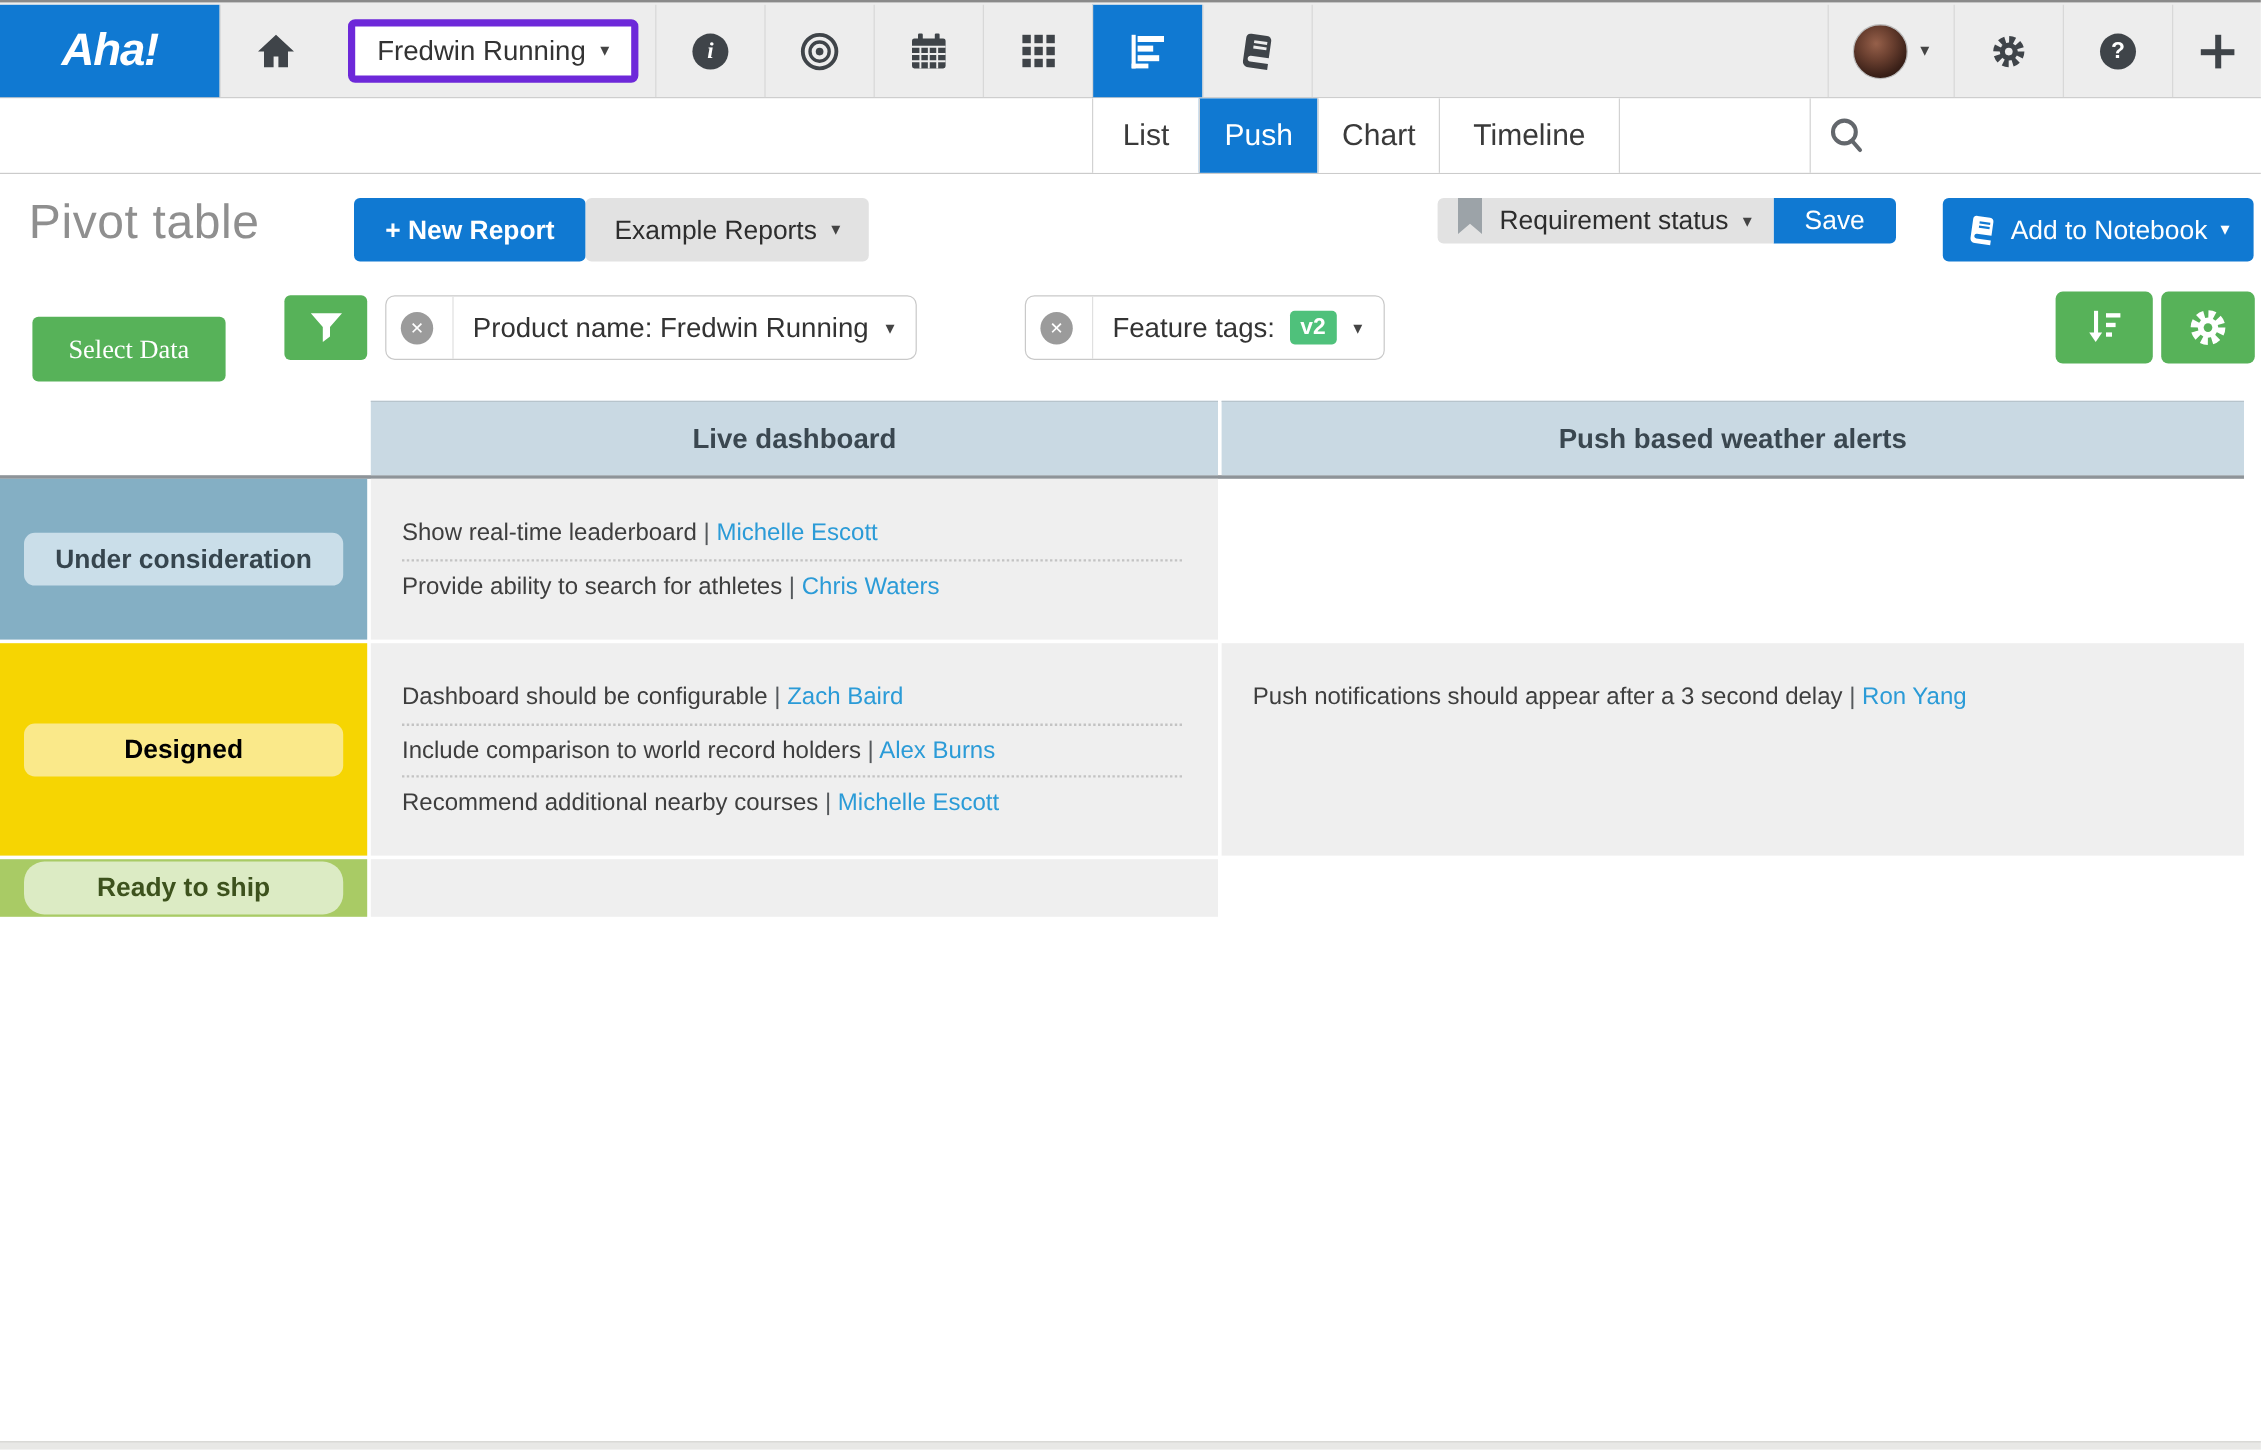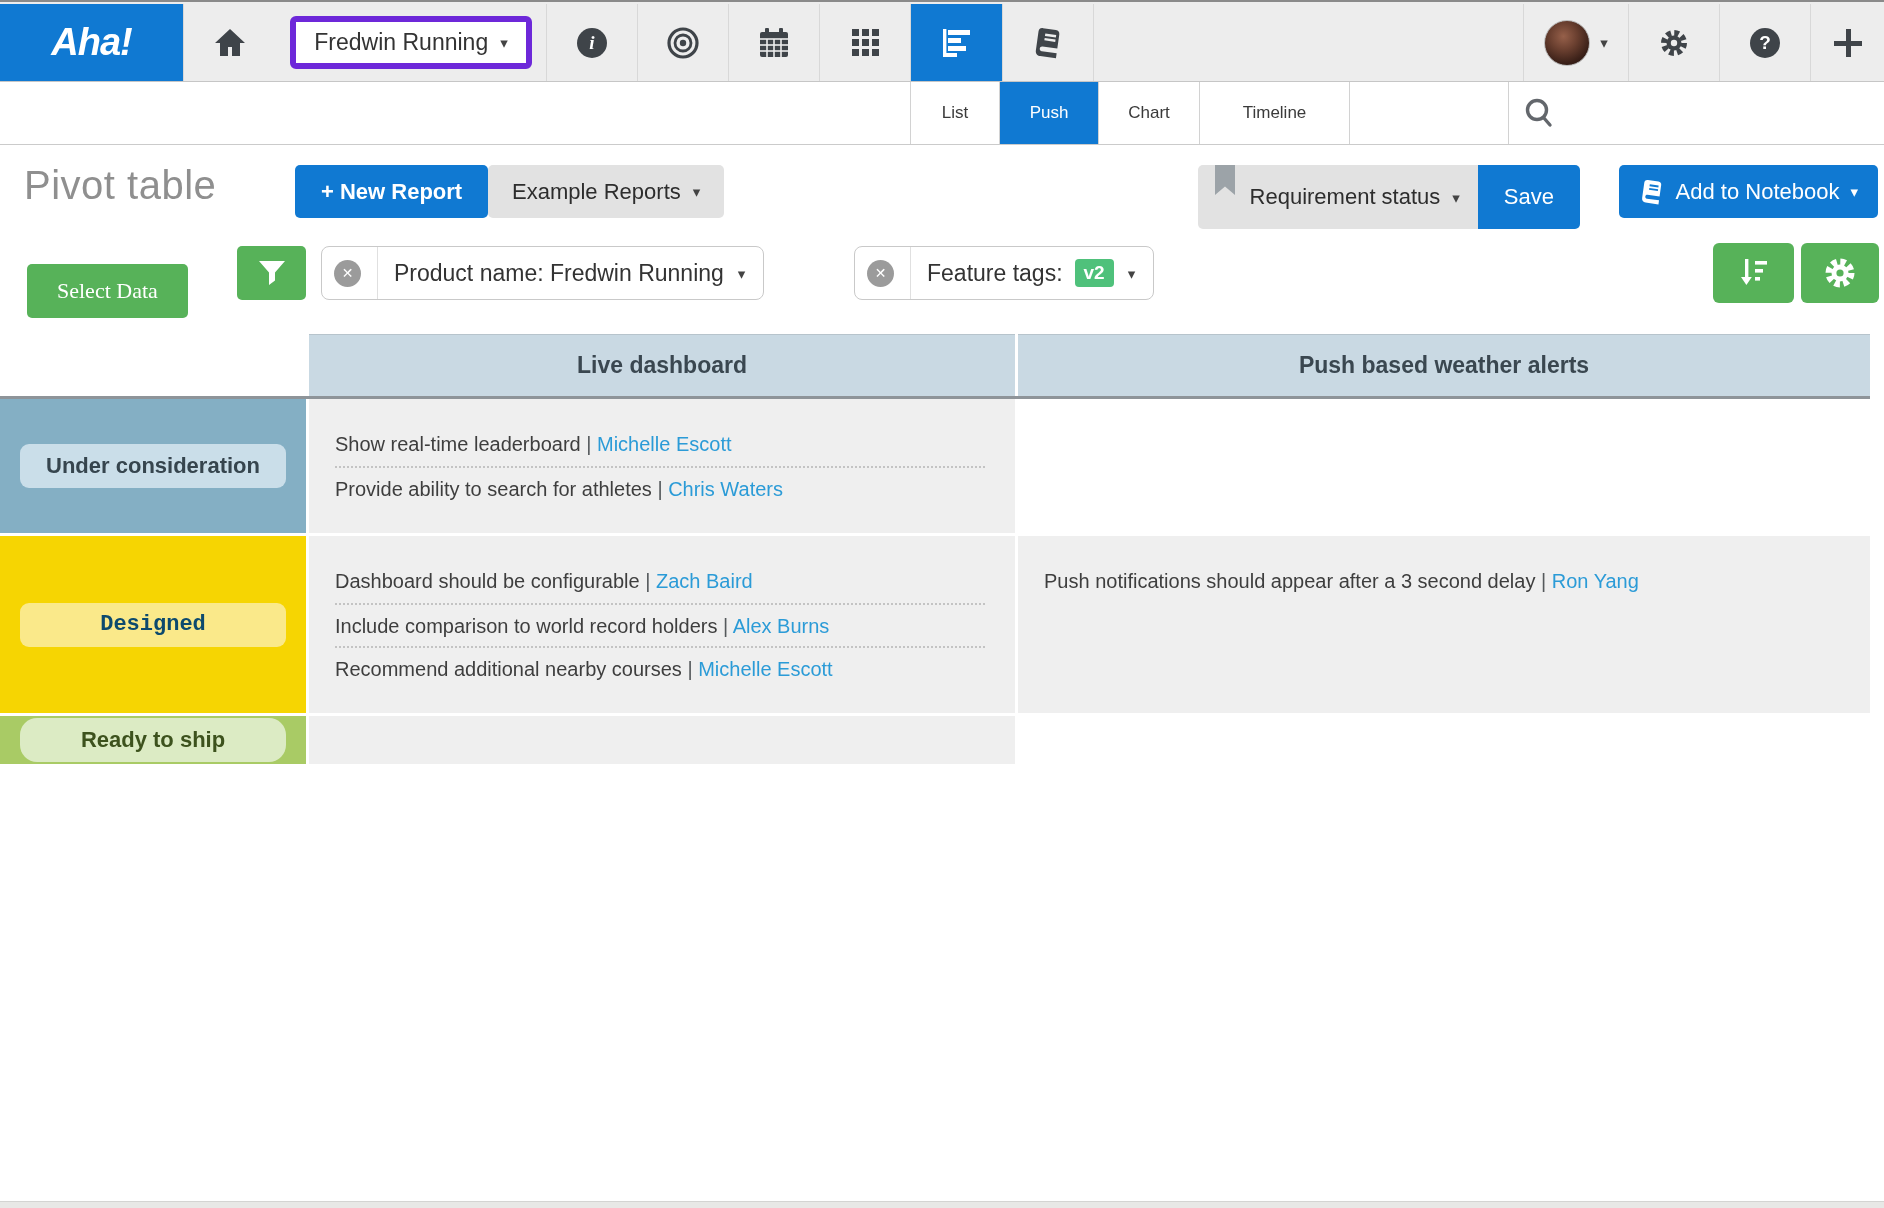--- a/index.html
+++ b/index.html
@@ -29,35 +29,35 @@
     color:#fff; display:flex; align-items:center; justify-content:center; font-weight:bold; font-size:19px; }
   #plus-icon { position:relative; width:28px; height:28px; }
   #plus-icon:before, #plus-icon:after { content:""; position:absolute; background:var(--nav-icon,#3F4449); }
   #plus-icon:before { left:12px; top:0; width:5px; height:28px; }
   #plus-icon:after { left:0; top:12px; width:28px; height:5px; }
 
   
   #tabrow { position:absolute; left:0; top:82px; width:1884px; height:63px; background:#fff;
     border-bottom:1px solid #CBCBCB; }
   .tab { position:absolute; top:0; height:62px; display:flex; align-items:center; justify-content:center;
-    font-size:17px; color:#3A3A3A; border-left:1px solid #D2D2D2; cursor:pointer; background:#fff; }
+    font-size:25px; color:#3A3A3A; border-left:1px solid #D2D2D2; cursor:pointer; background:#fff; }
   .tab.active { background:var(--brand-blue,#1079D2); color:#fff; }
   .vsep { position:absolute; top:0; width:1px; height:62px; background:#D2D2D2; }
 
   
   #page-title { position:absolute; left:24px; top:163px; font-size:40px; font-weight:300;
     color:#8F8F8F; letter-spacing:0.5px; }
   .btn { position:absolute; height:53px; display:flex; align-items:center; border-radius:5px;
     font-size:22px; cursor:pointer; }
   .btn-blue { background:var(--brand-blue,#1079D2); color:#fff; }
   .btn-gray { background:var(--gray-button,#E2E2E2); color:#2D2D2D; }
   .btn-green { background:var(--green,#57B259); color:#fff; }
   #new-report-btn { left:295px; top:165px; padding:0 26px; font-weight:bold; }
   #example-reports-btn { left:488px; top:165px; padding:0 24px; gap:12px; }
-  #saved-view-group { position:absolute; right:304px; top:165px; height:64px; display:flex; }
+  #saved-view-group { position:absolute; right:304px; top:165px; height:38px; display:flex; }
   #saved-view-btn { position:relative; background:var(--gray-button,#E2E2E2); color:#2D2D2D;
     border-radius:5px 0 0 5px; display:flex; align-items:center; padding:0 18px 0 52px; gap:12px;
     font-size:22px; cursor:pointer; }
   #bookmark { position:absolute; left:16px; top:0; }
   #save-btn { background:var(--brand-blue,#1079D2); color:#fff; border-radius:0 5px 5px 0;
     display:flex; align-items:center; padding:0 26px; font-size:22px; cursor:pointer; }
   #add-notebook-btn { right:6px; top:165px; padding:0 20px; gap:11px; }
 
   
   #select-data-btn { left:27px; top:264px; height:54px; padding:0 30px;font-family:Liberation Serif, serif; }
@@ -280,21 +280,21 @@
         <div class="pivot-label" style="background: rgb(132, 175, 196);">
           <span class="pivot-pill" style="background: rgb(202, 222, 233); color: rgb(54, 69, 78);">Under consideration</span>
         </div>
         <div class="pivot-cell">
           <div class="pivot-item"><span class="feat">Show real-time leaderboard</span><span class="pipe"> | </span><a class="assignee">Michelle Escott</a></div>
           <div class="pivot-item"><span class="feat">Provide ability to search for athletes</span><span class="pipe"> | </span><a class="assignee">Chris Waters</a></div>
         </div>
       </div>
       <div class="pivot-row">
         <div class="pivot-label" style="background: rgb(246, 213, 2);">
-          <span class="pivot-pill" style="background: rgb(250, 233, 138); color: #0c4a6e; font-family: Liberation Mono, monospace;">Designed</span>
+          <span class="pivot-pill" style="background: rgb(250, 233, 138); color: #000000;">Designed</span>
         </div>
         <div class="pivot-cell">
           <div class="pivot-item"><span class="feat">Dashboard should be configurable</span><span class="pipe"> | </span><a class="assignee">Zach Baird</a></div>
           <div class="pivot-item"><span class="feat">Include comparison to world record holders</span><span class="pipe"> | </span><a class="assignee">Alex Burns</a></div>
           <div class="pivot-item"><span class="feat">Recommend additional nearby courses</span><span class="pipe"> | </span><a class="assignee">Michelle Escott</a></div>
         </div>
         <div class="pivot-cell">
           <div class="pivot-item"><span class="feat">Push notifications should appear after a 3 second delay</span><span class="pipe"> | </span><a class="assignee">Ron Yang</a></div>
         </div>
       </div>

